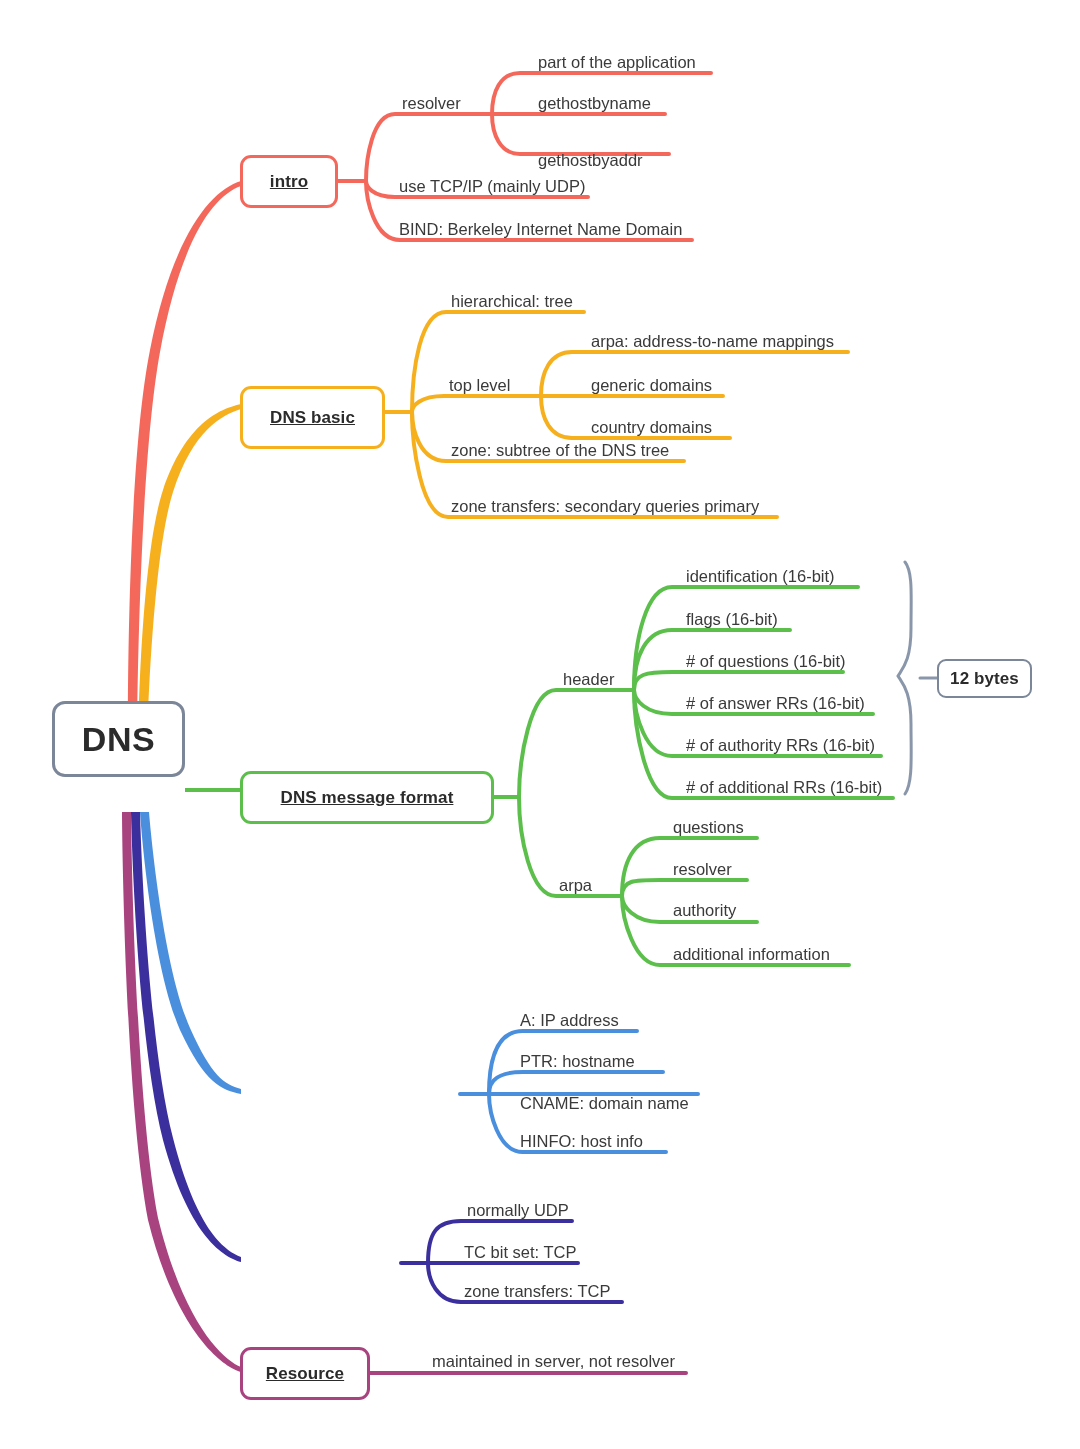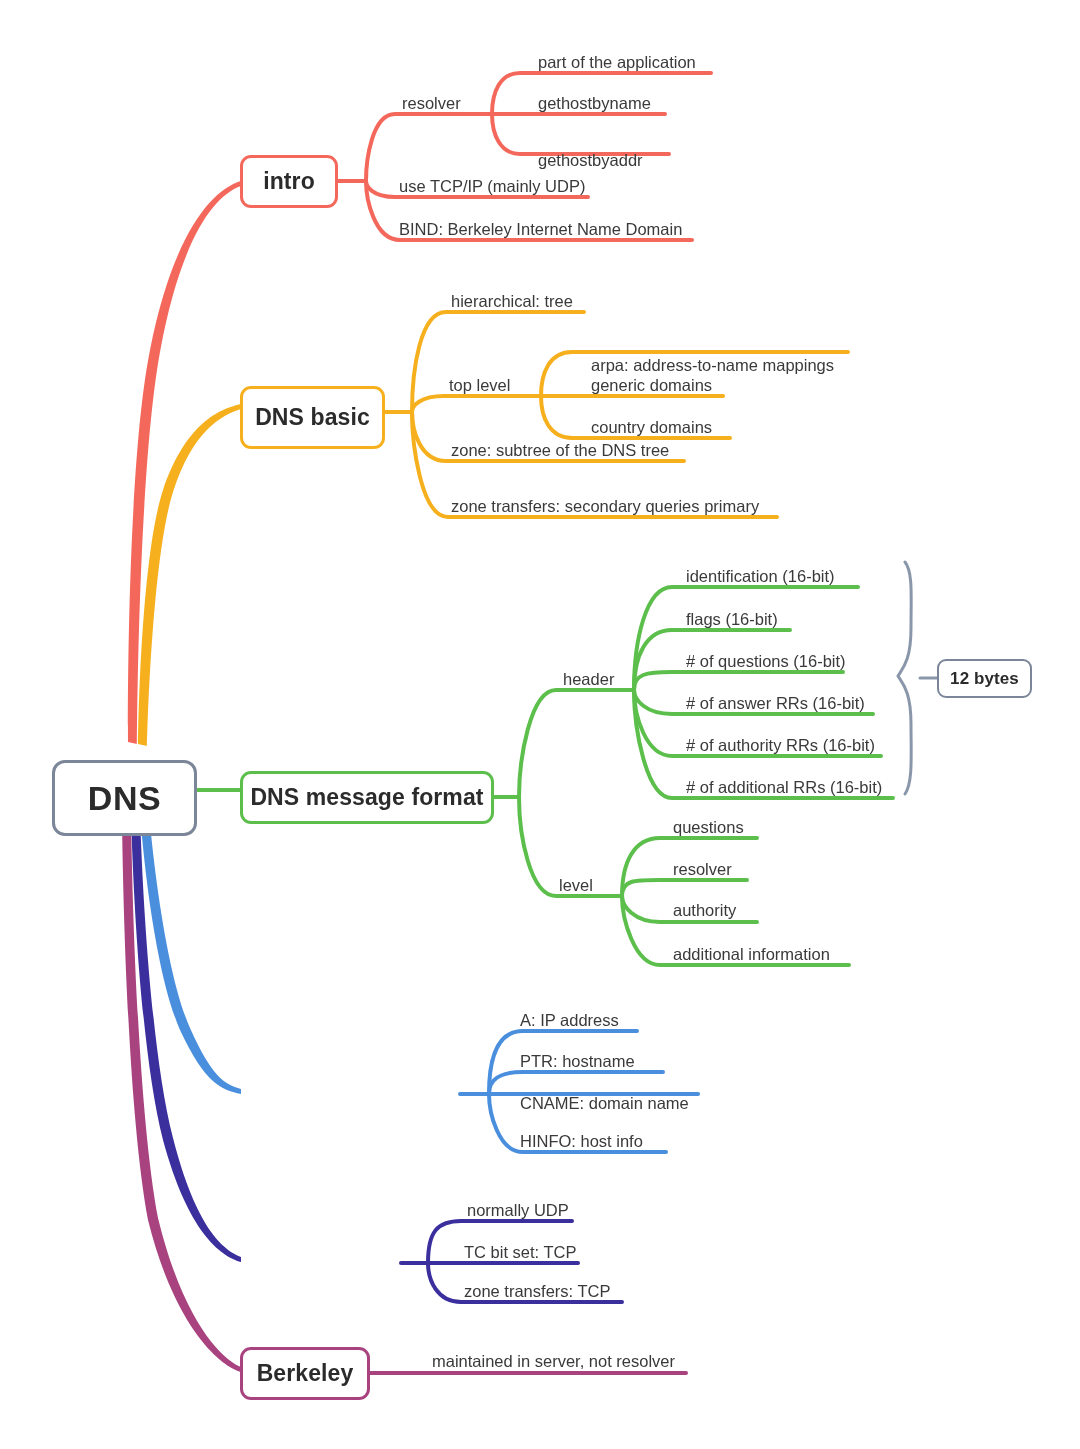--- a/index.html
+++ b/index.html
@@ -16,21 +16,21 @@
   .node{
     position:absolute;box-sizing:border-box;
     background:#fff;border-style:solid;border-width:3px;border-radius:11px;
     display:flex;align-items:center;justify-content:center;
     color:#2b2b2b;font-weight:bold;white-space:nowrap;
     letter-spacing:.1px;
   }
   .node.root{
     border-width:3px;border-radius:13px;font-size:34px;letter-spacing:.5px;
   }
-  .node.main{font-size:23px;}
+  .node.main{font-size:17px;text-decoration:underline;}
   .node.tag{font-size:17px;border-width:2px;border-radius:9px;font-weight:bold;}
 
   
   .leaf{
     position:absolute;white-space:nowrap;color:#3a3a3a;
     font-size:16.5px;font-weight:normal;line-height:1;
   }
   .leaf.mid{font-size:16.5px;color:#3a3a3a;}
 </style>
 </head>
@@ -124,70 +124,70 @@
       <path d="M428,1263 C428,1232 437,1221 461,1221 L572,1221"></path>
       <path d="M428,1263 L578,1263"></path>
       <path d="M428,1263 C428,1280 437,1302 461,1302 L622,1302"></path>
     </g>
 
     <g stroke="#a8437f" stroke-width="4" fill="none" stroke-linecap="round">
       <path d="M368,1373 L686,1373"></path>
     </g>
   </svg>
 
-  <div class="node root" style="left:52px;top:760px;width:145px;height:76px;border-color:#7b8699;">
+  <div class="node root" style="left:52px;top:701px;width:133px;height:76px;border-color:#7b8699;">
     <span>DNS</span>
   </div>
 
   <div class="node main" style="left:240px;top:155px;width:98px;height:53px;border-color:#f4685c;">
     <span>intro</span>
   </div>
 
   <div class="node main" style="left:240px;top:386px;width:145px;height:63px;border-color:#f6b01e;">
     <span>DNS basic</span>
   </div>
 
   <div class="node main" style="left:240px;top:771px;width:254px;height:53px;border-color:#5cbf4c;align-items:center;">
     <span>DNS message format</span>
   </div>
 
 
 
   <div class="node main" style="left:240px;top:1347px;width:130px;height:53px;border-color:#a8437f;">
-    <span>Berkeley</span>
+    <span>Resource</span>
   </div>
 
   <div class="node tag" style="left:937px;top:659px;width:95px;height:39px;border-color:#7b8699;">
     <span>12 bytes</span>
   </div>
 
   <div class="leaf mid" style="left:402px;top:95px;">resolver</div>
   <div class="leaf" style="left:538px;top:54px;">part of the application</div>
   <div class="leaf" style="left:538px;top:95px;">gethostbyname</div>
   <div class="leaf" style="left:538px;top:152px;">gethostbyaddr</div>
   <div class="leaf" style="left:399px;top:178px;">use TCP/IP (mainly UDP)</div>
   <div class="leaf" style="left:399px;top:221px;">BIND: Berkeley Internet Name Domain</div>
 
   <div class="leaf" style="left:451px;top:293px;">hierarchical: tree</div>
   <div class="leaf mid" style="left:449px;top:377px;">top level</div>
-  <div class="leaf" style="left:591px;top:333px;margin-top:24px;">arpa: address-to-name mappings</div>
+  <div class="leaf" style="left:591px;top:333px;">arpa: address-to-name mappings</div>
   <div class="leaf" style="left:591px;top:377px;">generic domains</div>
   <div class="leaf" style="left:591px;top:419px;">country domains</div>
   <div class="leaf" style="left:451px;top:442px;">zone: subtree of the DNS tree</div>
   <div class="leaf" style="left:451px;top:498px;">zone transfers: secondary queries primary</div>
 
   <div class="leaf mid" style="left:563px;top:671px;">header</div>
   <div class="leaf" style="left:686px;top:568px;">identification (16-bit)</div>
   <div class="leaf" style="left:686px;top:611px;">flags (16-bit)</div>
   <div class="leaf" style="left:686px;top:653px;"># of questions (16-bit)</div>
   <div class="leaf" style="left:686px;top:695px;"># of answer RRs (16-bit)</div>
   <div class="leaf" style="left:686px;top:737px;"># of authority RRs (16-bit)</div>
   <div class="leaf" style="left:686px;top:779px;"># of additional RRs (16-bit)</div>
 
-  <div class="leaf mid" style="left:559px;top:877px;">level</div>
+  <div class="leaf mid" style="left:559px;top:877px;">arpa</div>
   <div class="leaf" style="left:673px;top:819px;">questions</div>
   <div class="leaf" style="left:673px;top:861px;">resolver</div>
   <div class="leaf" style="left:673px;top:902px;">authority</div>
   <div class="leaf" style="left:673px;top:946px;">additional information</div>
 
   <div class="leaf" style="left:520px;top:1012px;">A: IP address</div>
   <div class="leaf" style="left:520px;top:1053px;">PTR: hostname</div>
   <div class="leaf" style="left:520px;top:1095px;">CNAME: domain name</div>
   <div class="leaf" style="left:520px;top:1133px;">HINFO: host info</div>
 

